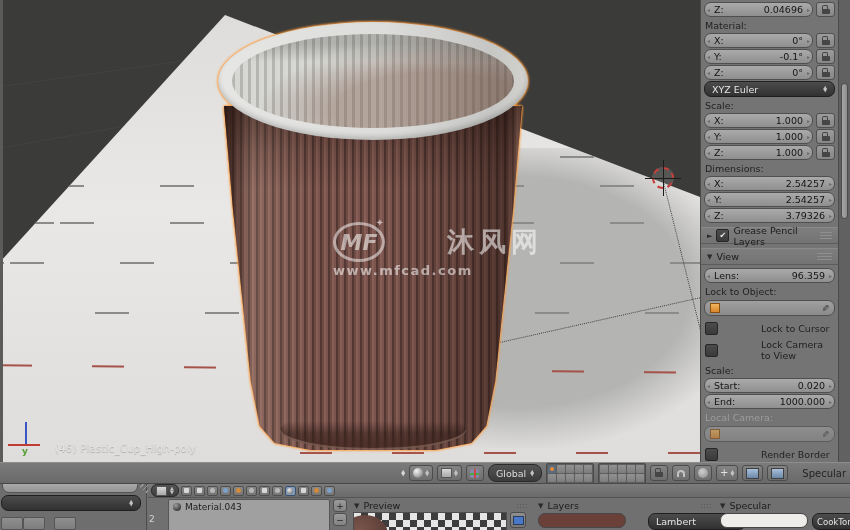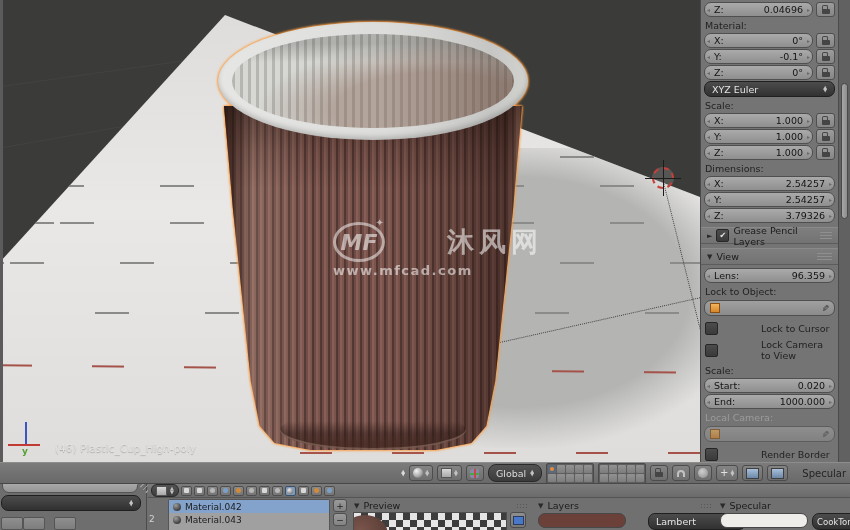--- a/index.html
+++ b/index.html
@@ -502,24 +502,20 @@
         <span class="pt-ic c3">
             <i></i>
           </span>
         <span class="pt-ic c4">
             <i></i>
           </span>
       </div>
       <div class="props-content">
         <span class="slot-badge">2</span>
         <div class="matlist">
-          <div class="matrow sel">
-            <span class="msph"></span>
-            <span>Material.042</span>
-          </div>
           <div class="matrow">
             <span class="msph"></span>
             <span>Material.043</span>
           </div>
         </div>
         <div class="slotbtns">
           <div class="slotbtn">+</div>
           <div class="slotbtn">−</div>
         </div>
 

